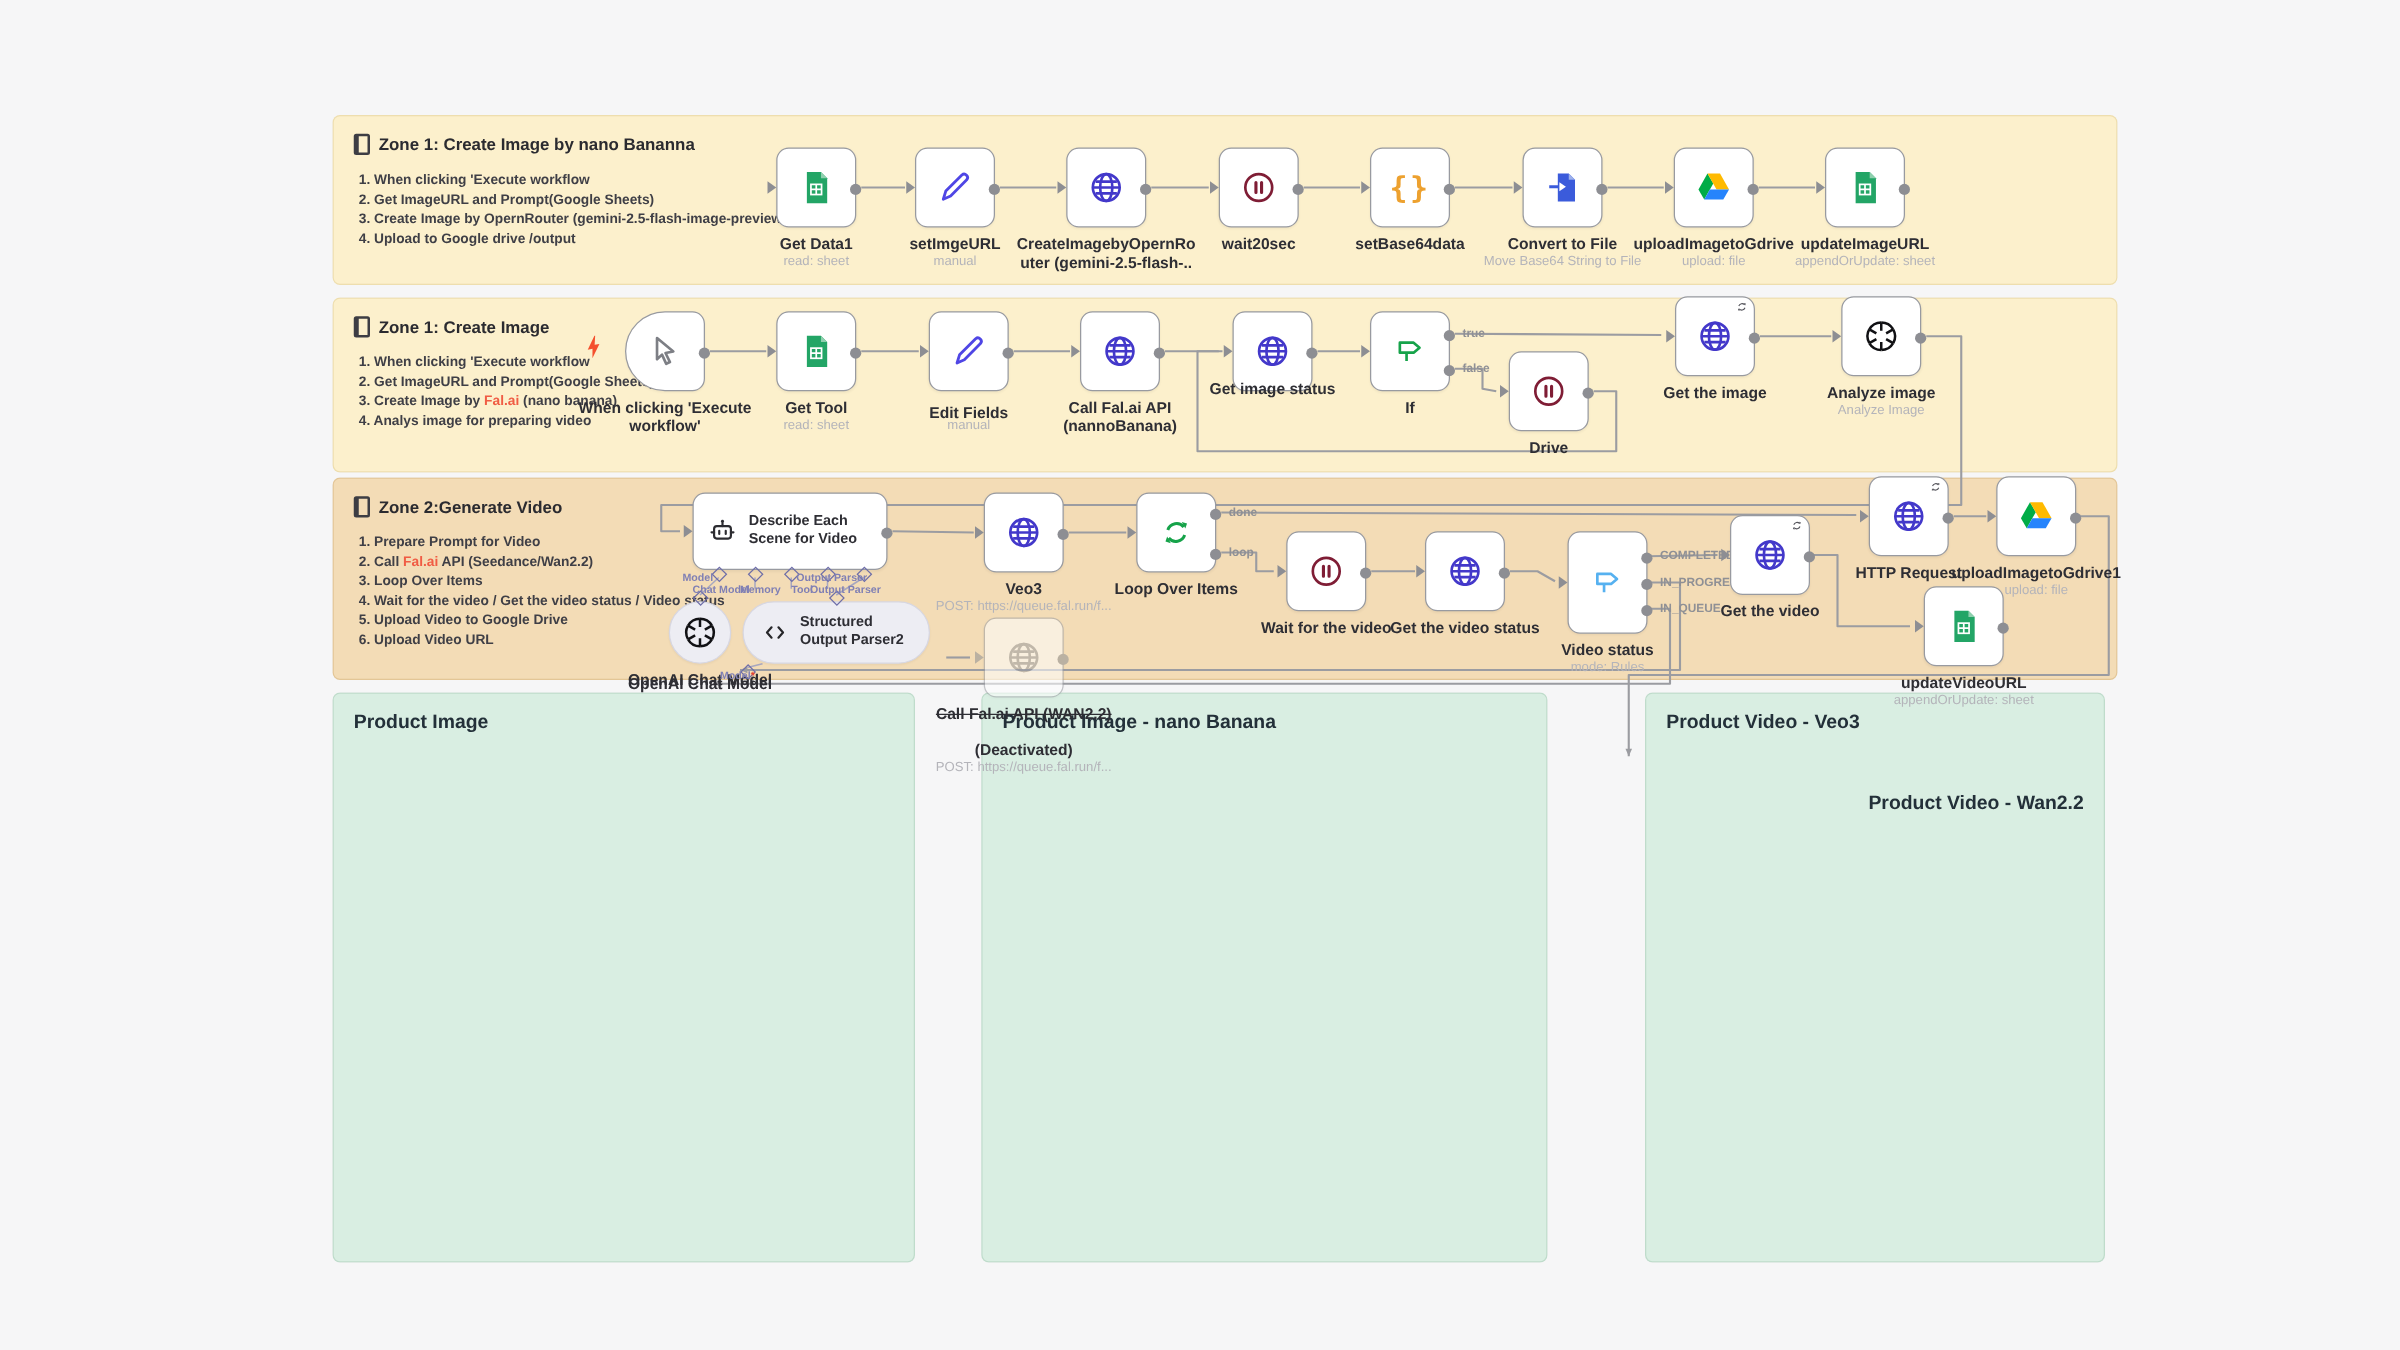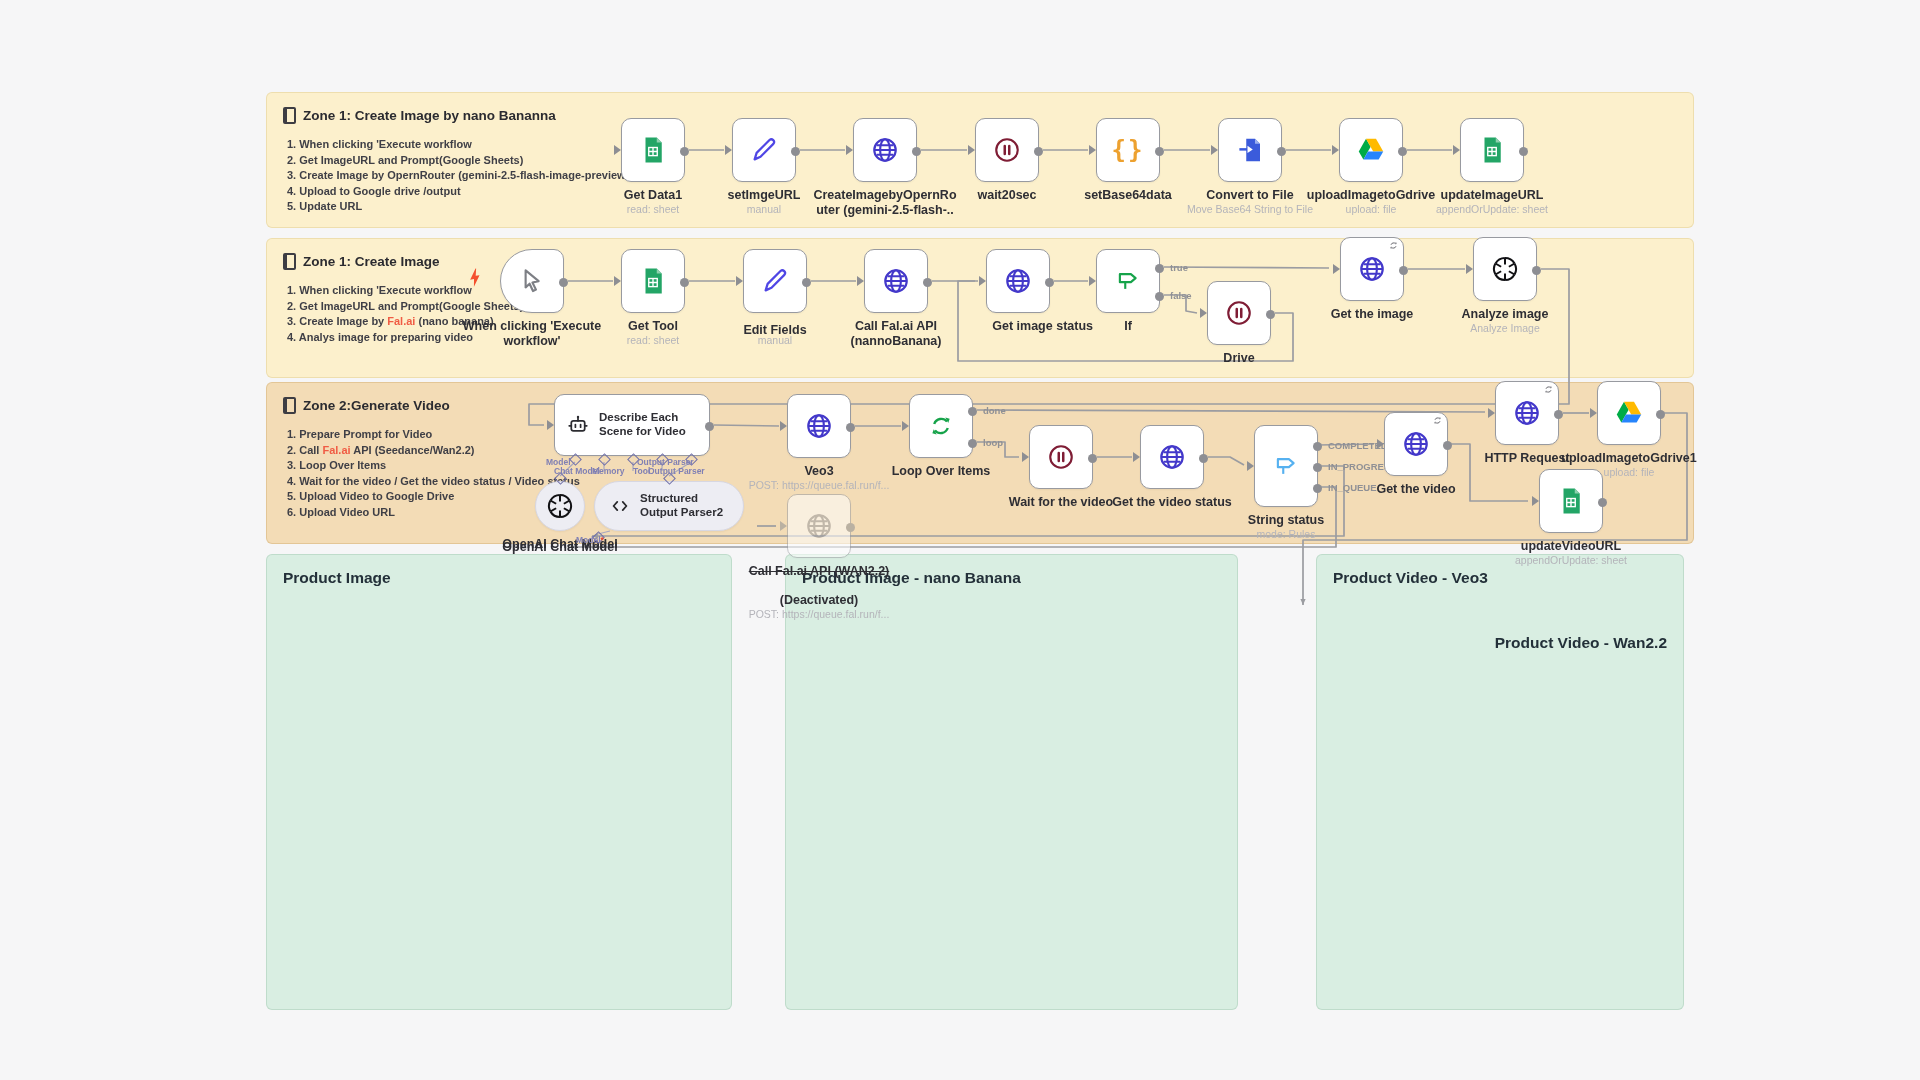--- a/index.html
+++ b/index.html
@@ -94,21 +94,20 @@
 <div class="zone note-yellow" style="left: 266px; top: 92px; width: 1428px; height: 136px;">
       <div class="zone-title">
         <span class="grip"></span>
         <span>Zone 1: Create Image by nano Bananna</span>
       </div>
       <div class="zone-list">
         <li><span>1. </span><span>When clicking 'Execute workflow</span></li>
         <li><span>2. </span><span>Get ImageURL and Prompt(Google Sheets)</span></li>
         <li><span>3. </span><span>Create Image by OpernRouter (gemini-2.5-flash-image-preview:free)</span></li>
         <li><span>4. </span><span>Upload to Google drive /output</span></li>
-        <li><span>5. </span><span>Update URL</span></li>
       </div>
     </div>
     <div class="zone note-yellow" style="left: 266px; top: 238px; width: 1428px; height: 140px;">
       <div class="zone-title">
         <span class="grip"></span>
         <span>Zone 1: Create Image</span>
       </div>
       <div class="zone-list">
         <li><span>1. </span><span>When clicking 'Execute workflow</span></li>
         <li><span>2. </span><span>Get ImageURL and Prompt(Google Sheets)</span></li>
@@ -273,21 +272,21 @@
       <span style="line-height: 0;"><svg width="30" height="30" viewBox="0 0 24 24">
           <g fill="none" stroke="#4338ca" stroke-width="1.7">
             <circle cx="12" cy="12" r="8.6"></circle>
             <ellipse cx="12" cy="12" rx="3.9" ry="8.6"></ellipse>
             <path d="M3.4 12h17.2M5.2 8.2h13.6M5.2 15.8h13.6"></path>
           </g>
         </svg></span>
       <span class="in-port"></span>
       <span class="out-port" style="top: 27.5px;"></span>
     </div>
-    <div class="nlabel" style="left: 943px; top: 319px; text-align: right;">Get image status</div>
+    <div class="nlabel" style="left: 943px; top: 304px;">Get image status</div>
     <span class="port-label" style="left: 1170px; top: 267px;">true</span>
     <span class="port-label" style="left: 1170px; top: 295px;">false</span>
     <div class="node" style="left: 1096px; top: 249px; width: 64px; height: 64px;">
       <span style="line-height: 0;"><svg width="30" height="30" viewBox="0 0 24 24">
           <path d="M5.5 6.5h8.8l3.8 3.2-3.8 3.2H5.5z" fill="none" stroke="#16a34a" stroke-width="1.7" stroke-linejoin="round"></path>
           <path d="M9.8 13v5.3" stroke="#16a34a" stroke-width="1.7"></path>
         </svg></span>
       <span class="in-port"></span>
       <span class="out-port" style="top: 13.5px;"></span>
       <span class="out-port" style="top: 41.5px;"></span>
@@ -471,21 +470,21 @@
     <div class="node" style="left: 1254px; top: 425px; width: 64px; height: 82px;">
       <span style="line-height: 0;"><svg width="30" height="30" viewBox="0 0 24 24">
           <path d="M5.5 6.5h8.8l3.8 3.2-3.8 3.2H5.5z" fill="none" stroke="#56b1f0" stroke-width="1.7" stroke-linejoin="round"></path>
           <path d="M9.8 13v5.3" stroke="#56b1f0" stroke-width="1.7"></path>
         </svg></span>
       <span class="in-port"></span>
       <span class="out-port" style="top: 15.5px;"></span>
       <span class="out-port" style="top: 36.5px;"></span>
       <span class="out-port" style="top: 57.5px;"></span>
     </div>
-    <div class="nlabel" style="left: 1211px; top: 513px;">String status</div>
+    <div class="nlabel" style="left: 1211px; top: 513px;">Video status</div>
     <div class="nsub" style="left: 1201px; top: 528px;">mode: Rules</div>
     <div class="node" style="left: 1384px; top: 412px; width: 64px; height: 64px;">
       <span style="line-height: 0;"><svg width="30" height="30" viewBox="0 0 24 24">
           <g fill="none" stroke="#4338ca" stroke-width="1.7">
             <circle cx="12" cy="12" r="8.6"></circle>
             <ellipse cx="12" cy="12" rx="3.9" ry="8.6"></ellipse>
             <path d="M3.4 12h17.2M5.2 8.2h13.6M5.2 15.8h13.6"></path>
           </g>
         </svg></span>
       <span class="retry-badge"><svg width="11" height="11" viewBox="0 0 24 24">

